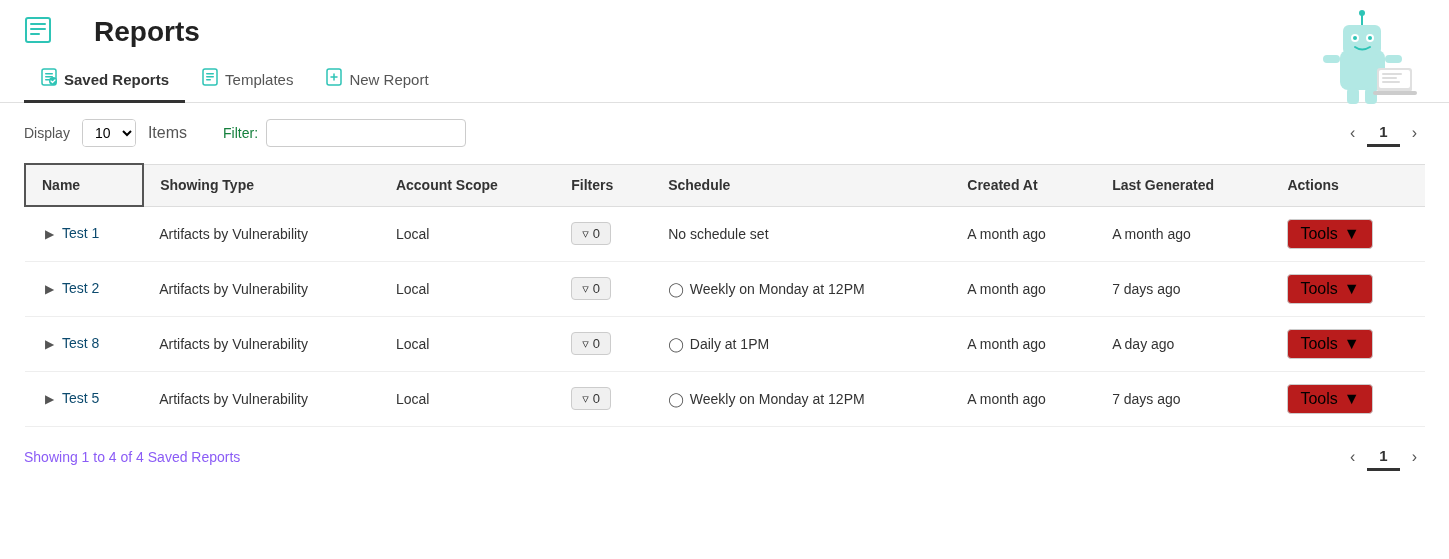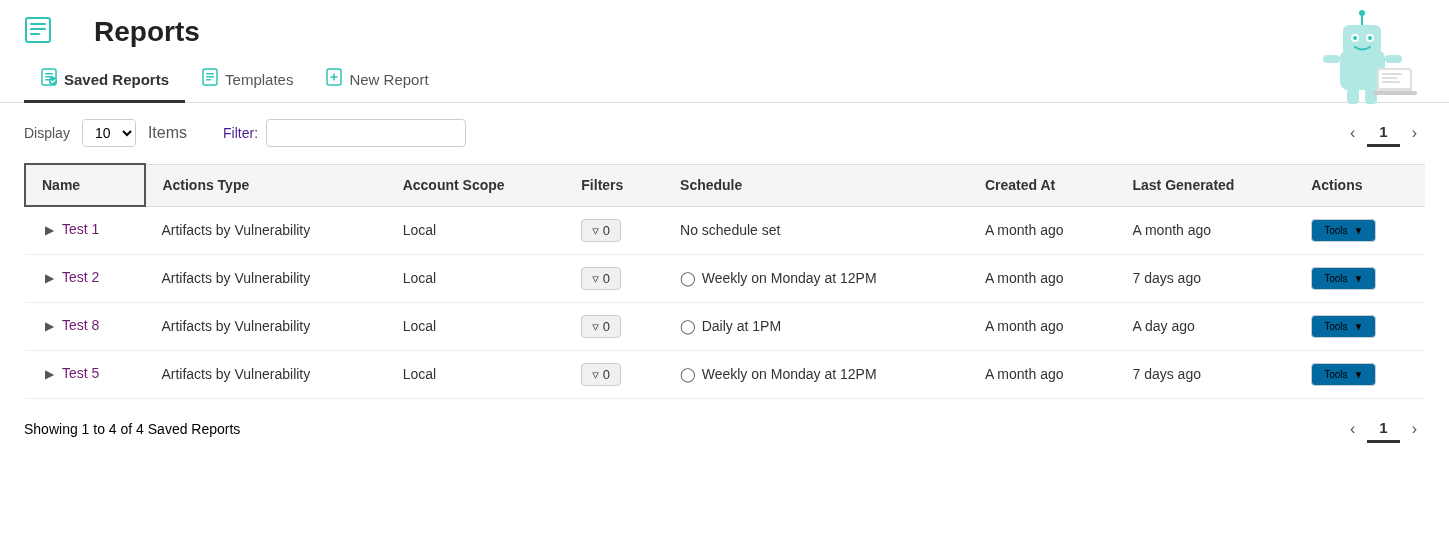--- a/index.html
+++ b/index.html
@@ -90,21 +90,21 @@
     .items-label {
       font-size: 16px;
       color: #555;
     }
     .filter-section {
       display: flex;
       align-items: center;
       gap: 8px;
       margin-left: 24px;
     }
-    .filter-label { color: #4c1d95; }
+    .filter-label { color: #15803d; }
     .filter-input {
       border: 1px solid #ccc;
       border-radius: 4px;
       padding: 5px 10px;
       font-size: 14px;
       width: 200px;
     }
     .pagination-right {
       margin-left: auto;
       display: flex;
@@ -161,21 +161,21 @@
     }
     .expand-btn {
       background: none;
       border: none;
       cursor: pointer;
       color: #555;
       font-size: 12px;
       padding: 4px;
     }
     .row-name-link {
-      color: #701a75;
+      color: #0c4a6e;
       text-decoration: none;
       cursor: pointer;
     }
     .filter-badge {
       display: inline-flex;
       align-items: center;
       gap: 4px;
       background: #f0f0f0;
       border: 1px solid #ccc;
       border-radius: 4px;
@@ -189,33 +189,33 @@
       gap: 6px;
     }
     .clock-icon { color: #555; font-size: 14px; }
     .tools-btn {
       display: inline-flex;
       align-items: flex-end;
       gap: 6px;
       border: 1px solid #ccc;
       border-radius: 4px;
       padding: 5px 12px;
-      background: #0369a1;
-      cursor: pointer;
-      font-size: 10px;
+      background: #b91c1c;
+      cursor: pointer;
+      font-size: 16px;
     }
 
     
     .footer-bar {
       display: flex;
       align-items: center;
       padding: 16px 24px;
       justify-content: space-between;
     }
-    .showing-text { color: #000000; font-size: 14px; }
+    .showing-text { color: #8b5cf6; font-size: 14px; }
     .footer-pagination {
       display: flex;
       align-items: center;
       gap: 4px;
     }
     .footer-page-num {
       font-size: 15px;
       font-weight: 600;
       padding: 4px 12px;
       border-bottom: 3px solid #333;
@@ -326,21 +326,21 @@
     <span class="page-num">1</span>
     <button class="page-nav-btn">›</button>
   </div>
 </div>
 
 <div class="table-wrapper">
   <table>
     <thead>
       <tr>
         <th>Name</th>
-        <th>Actions Type</th>
+        <th>Showing Type</th>
         <th>Account Scope</th>
         <th>Filters</th>
         <th>Schedule</th>
         <th>Created At</th>
         <th>Last Generated</th>
         <th>Actions</th>
       </tr>
     </thead>
     <tbody id="table-body">
     <tr>

